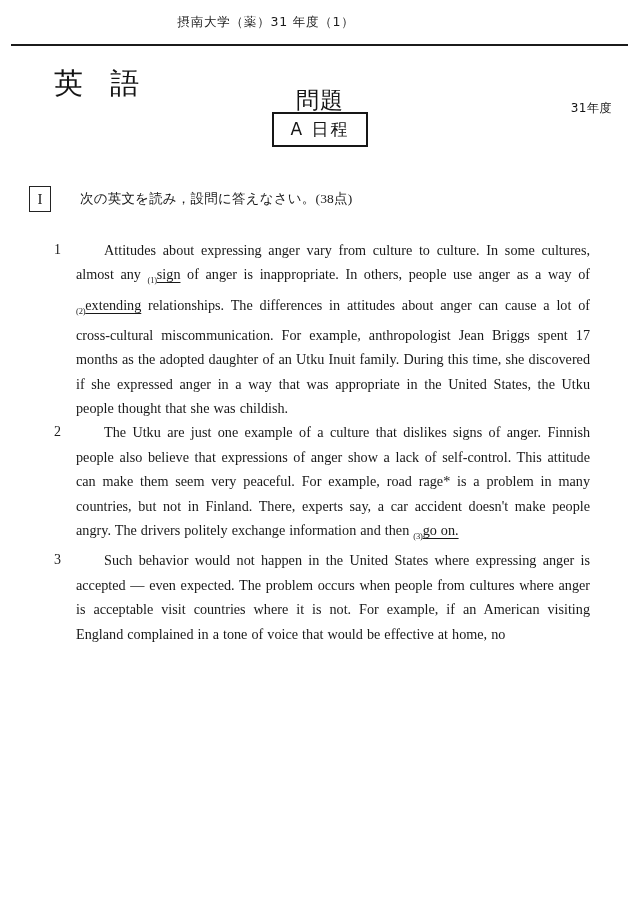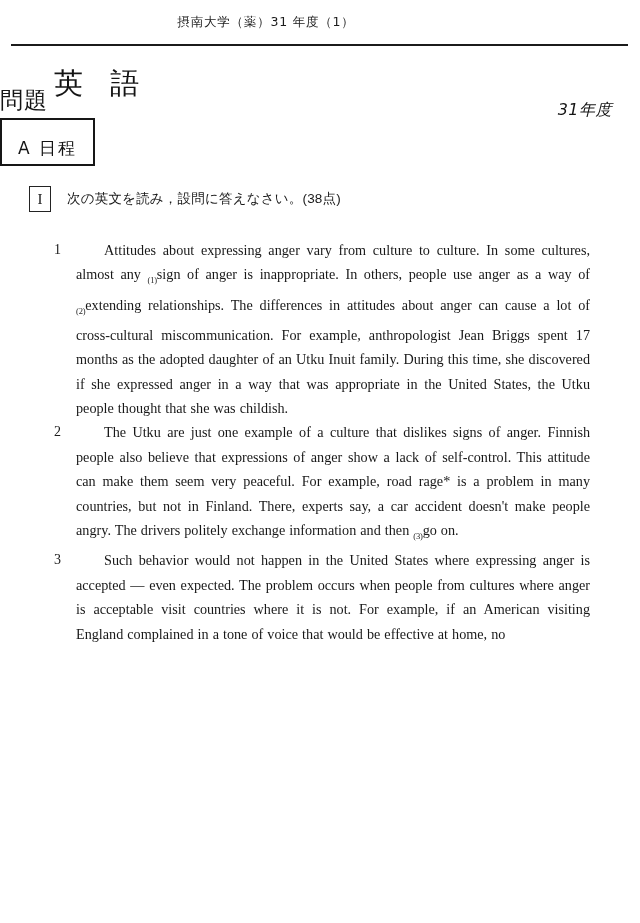--- a/index.html
+++ b/index.html
@@ -47,57 +47,55 @@
     font-size: 29px;
     font-weight: 500;
     letter-spacing: 10px;
     color: #141414;
   }
   .center-block {
     position: absolute;
     top: 88px;
     left: 0;
     width: 640px;
-    text-align: left;
+    text-align: center;
   }
   .exam-word {
     font-family: "DejaVu Sans", "Liberation Sans", sans-serif;
     font-size: 23px;
     font-weight: 500;
     letter-spacing: 1px;
     color: #141414;
     line-height: 1.05;
   }
   .exam-time {
     margin-top: 2px;
     font-family: "DejaVu Sans", "Liberation Sans", sans-serif;
     font-size: 10.5px;
     color: #2a2a2a;
     letter-spacing: 0.4px;
   }
   .schedule-box {
     display: inline-block;
-    margin-top: 6px;
-    padding: 18px 16px 5px 16px;
+    padding: 5px 16px 5px 16px;
     border: 2.4px solid #161616;
     font-family: "DejaVu Sans", "Liberation Sans", sans-serif;
     font-size: 17px;
     letter-spacing: 2px;
     color: #141414;
     line-height: 1.25;
   }
   .year-right {
     position: absolute;
     top: 100px;
     right: 28px;
     font-family: "DejaVu Sans", "Liberation Sans", sans-serif;
-    font-size: 16px;
+    font-size: 12px;
     letter-spacing: 0.5px;
     color: #141414;
-    font-style: italic;
   }
 
   
   .directive {
     position: absolute;
     top: 186px;
     left: 29px;
     display: flex;
     align-items: center;
   }
@@ -107,22 +105,22 @@
     border: 1.2px solid #232323;
     display: flex;
     align-items: center;
     justify-content: center;
     font-family: "Liberation Serif", "DejaVu Serif", serif;
     font-size: 15px;
     color: #151515;
     box-sizing: border-box;
   }
   .directive-text {
-    margin-left: 16px;
-    font-family: Liberation Sans, sans-serif;
+    margin-left: 29px;
+    font-family: Liberation Serif, serif;
     font-size: 13.5px;
     letter-spacing: 0.2px;
     color: #1a1a1a;
   }
 
   
   .passage {
     position: absolute;
     top: 238px;
     left: 50px;
@@ -151,20 +149,21 @@
     line-height: 24.4px;
     color: #181818;
     word-spacing: 0.5px;
     hyphens: none;
   }
   .para-body .indent {
     display: inline-block;
     width: 28px;
   }
   .ul-term {
+    text-decoration: underline;
     text-underline-offset: 2.5px;
     text-decoration-thickness: 1.1px;
   }
   .marker {
     font-size: 8.5px;
     vertical-align: -0.45em;
     letter-spacing: -0.2px;
     color: #242424;
   }
 </style>

